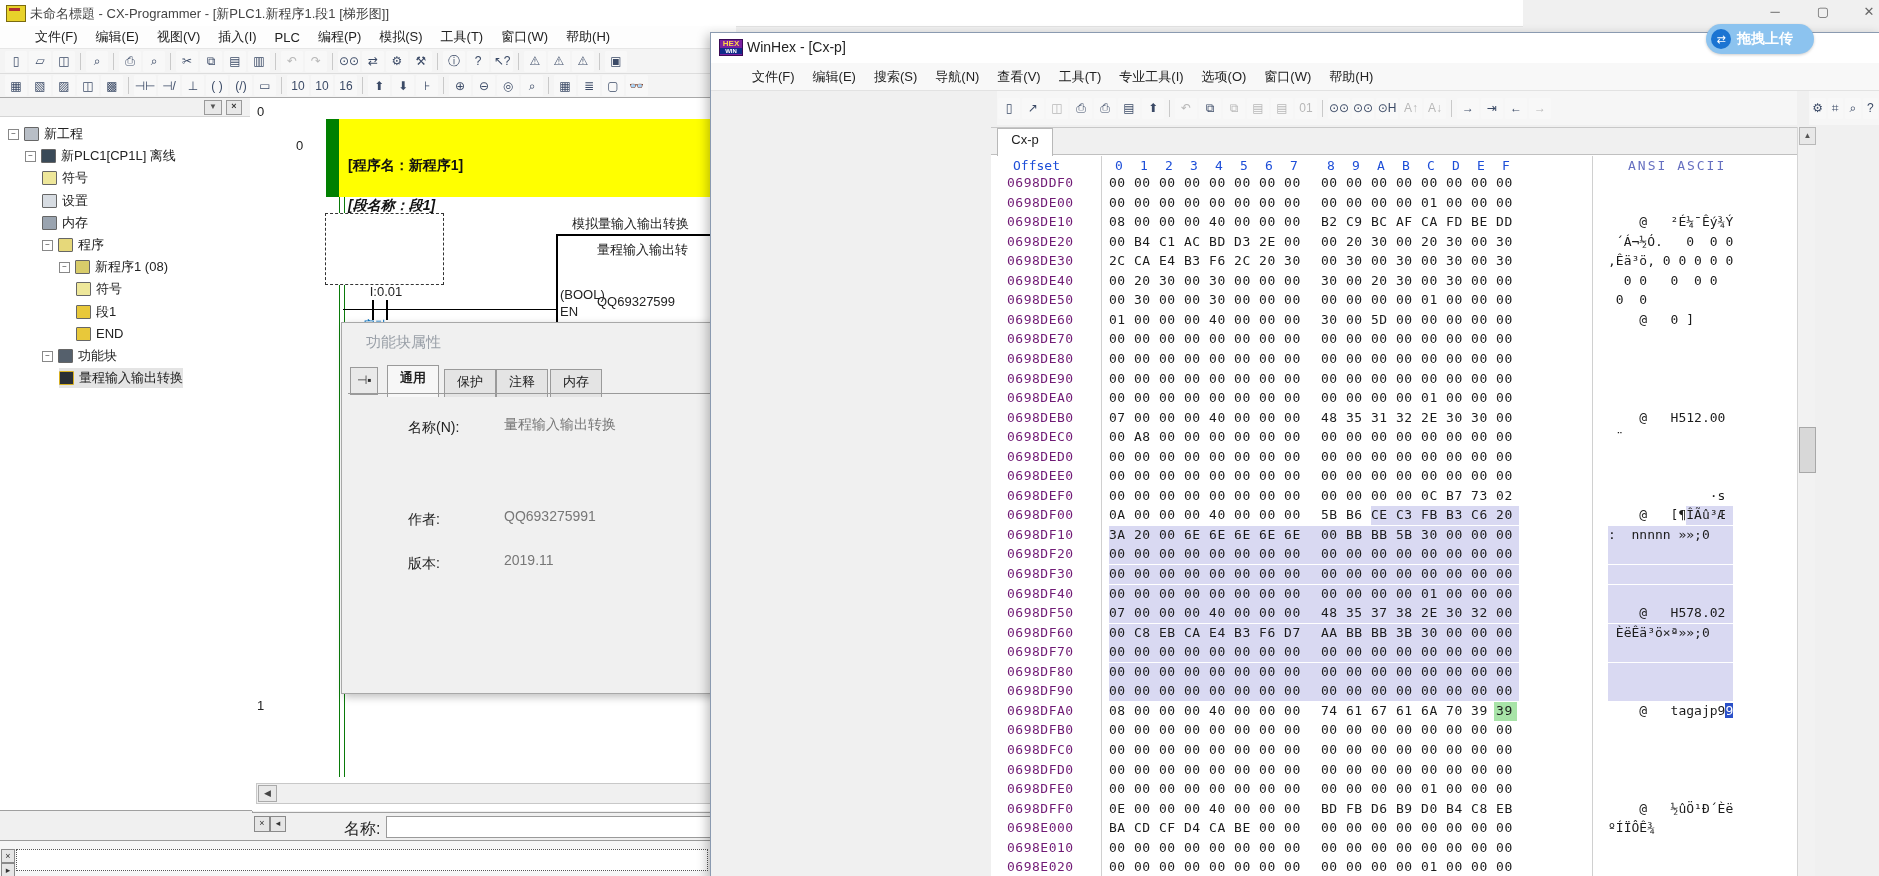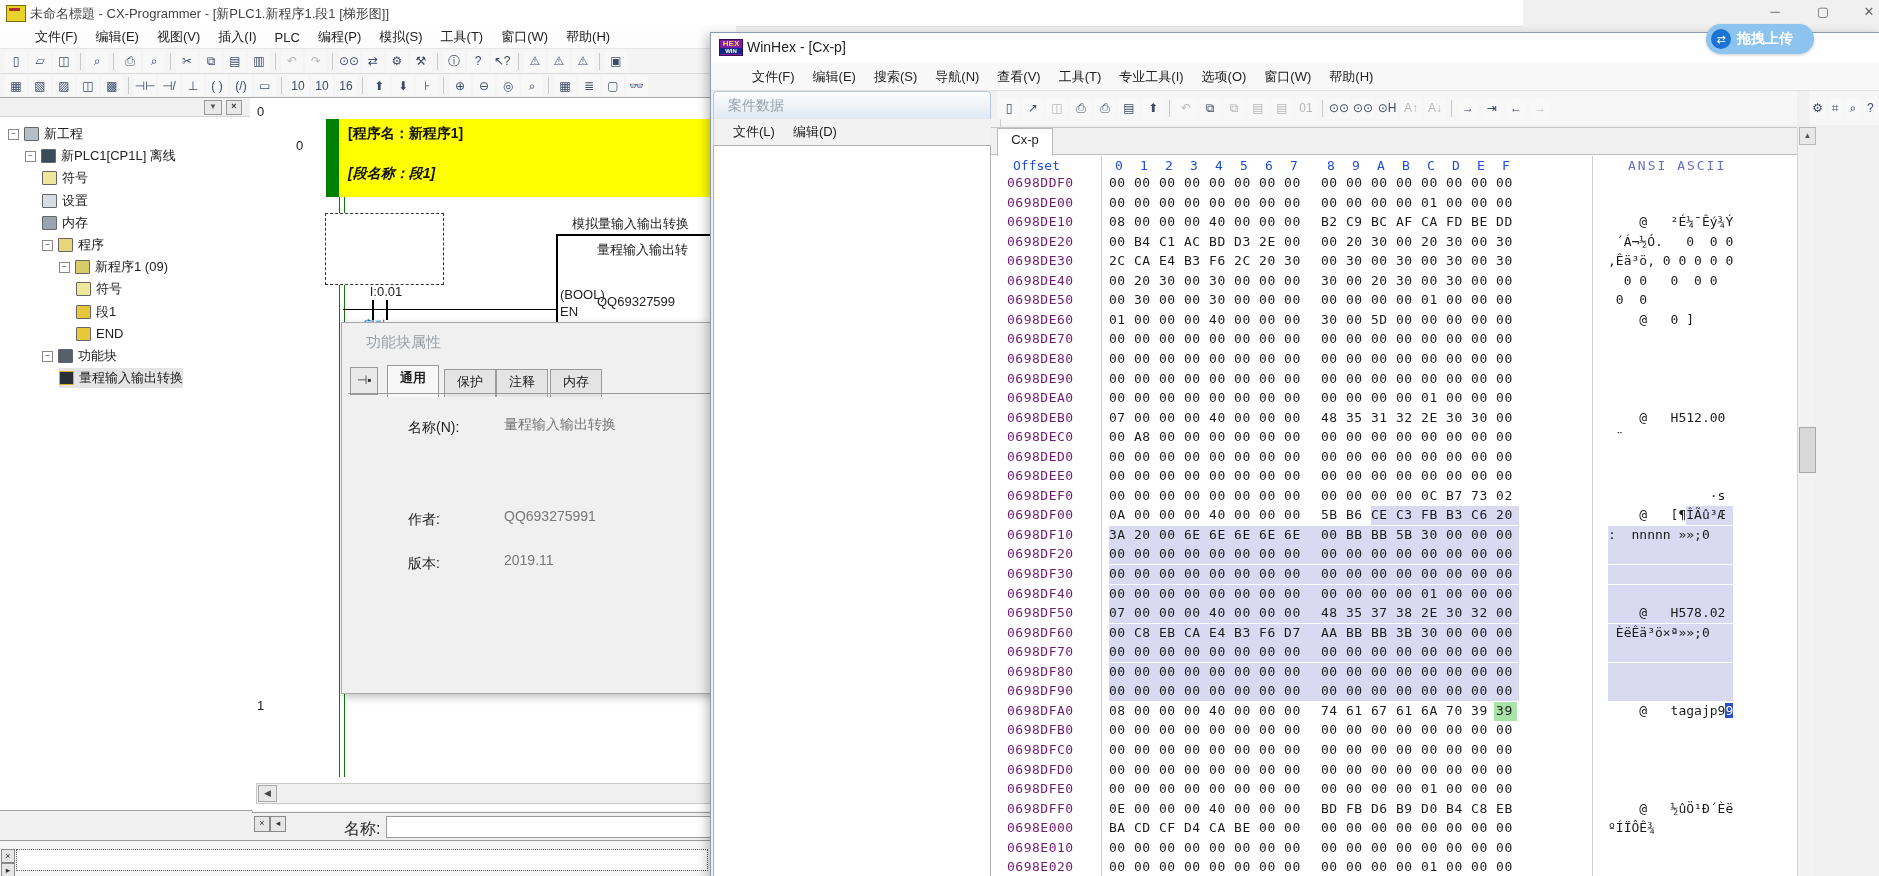--- a/index.html
+++ b/index.html
@@ -33,21 +33,21 @@
   .t-set{background:#d7dce2;} .t-mem{background:#9aa4b0;} .t-prog{background:#e6d87a;}
   .t-prog1{background:#d8cc6a;} .t-sec{background:#e8c83a;} .t-fb{background:#55606c;}
   .t-fbi{background:#2a2f36;border-color:#d8b020;}
   .tree-sel{background:#e4e4e4;}
   #proj-tab-strip{position:absolute;left:0;top:810px;width:252px;height:28px;background:#f0f0f0;border-top:1px solid #a0a0a0;}
   
   #ladder{position:absolute;left:252px;top:97px;width:460px;height:713px;background:#ffffff;border-top:1px solid #a8a8a8;}
   .gutter-num{position:absolute;font-size:13px;color:#222;}
   #yellow-block{position:absolute;left:87px;top:21px;width:373px;height:78px;background:#ffff00;}
   #green-bar{position:absolute;left:74px;top:21px;width:13px;height:78px;background:#008000;}
-  .yellow-text{position:absolute;left:96px;font-weight:bold;font-size:14px;color:#111;white-space:nowrap;}
+  .yellow-text{position:absolute;left:96px;font-weight:bold;font-size:14px;color:#111;white-space:nowrap;margin-top:32px;}
   #rail{position:absolute;left:87px;top:99px;width:4px;height:580px;border-left:1px solid #0a7a0a;border-right:1px solid #0a7a0a;}
   #dash-rect{position:absolute;left:73px;top:115px;width:117px;height:70px;border:1px dashed #333;background:#fff;}
   #contact-label{position:absolute;left:104px;top:186px;width:60px;text-align:center;font-size:13px;}
   #wire{position:absolute;left:91px;top:211px;width:215px;height:1px;background:#000;}
   .tick{position:absolute;top:202px;width:2px;height:20px;background:#000;}
   #contact-comment{position:absolute;left:110px;top:219px;color:#0070c0;font-size:13px;}
   #fb-box{position:absolute;left:304px;top:136px;width:160px;height:170px;border:2px solid #000;background:#fff;}
   #fb-header{position:absolute;left:320px;top:117px;font-size:13px;white-space:nowrap;}
   #fb-title{position:absolute;left:345px;top:143px;font-size:13px;white-space:nowrap;}
   #fb-en-type{position:absolute;left:308px;top:189px;font-size:13px;}
@@ -230,21 +230,21 @@
           <span>内存</span>
         </div>
         <div class="tree-row" style="left: 42px; top: 137px;">
           <span class="expander">−</span>
           <span class="ticon t-prog"></span>
           <span>程序</span>
         </div>
         <div class="tree-row" style="left: 59px; top: 159.2px;">
           <span class="expander">−</span>
           <span class="ticon t-prog1"></span>
-          <span>新程序1 (09)</span>
+          <span>新程序1 (08)</span>
         </div>
         <div class="tree-row" style="left: 76px; top: 181.4px;">
           <span class="ticon t-sym"></span>
           <span>符号</span>
         </div>
         <div class="tree-row" style="left: 76px; top: 203.6px;">
           <span class="ticon t-sec"></span>
           <span>段1</span>
         </div>
         <div class="tree-row" style="left: 76px; top: 225.8px;">
@@ -370,30 +370,20 @@
       <span class="tbi">←</span>
       <span class="tbi dis">→</span>
     </div>
   <div id="wh-toolbar2">
       <span class="tbi">⚙</span>
       <span class="tbi">⌗</span>
       <span class="tbi">⌕</span>
       <span class="tbi">?</span>
     </div>
 
-  <div id="case-panel">
-    <div id="case-head">
-      <span id="case-title">案件数据</span>
-    </div>
-    <div id="case-menubar">
-        <span class="menu-item">文件(L)</span>
-        <span class="menu-item">编辑(D)</span>
-      </div>
-    <div id="case-body"></div>
-  </div>
 
   <div id="hex-area">
     <div id="tab-strip"></div>
     <div id="doc-tab">Cx-p</div>
     <div id="hex-headers">
         <span class="hex-header mono" style="left: 22px;">Offset</span>
         <span class="hex-header mono" style="left: 124px;">0</span>
         <span class="hex-header mono" style="left: 149px;">1</span>
         <span class="hex-header mono" style="left: 174px;">2</span>
         <span class="hex-header mono" style="left: 199px;">3</span>

